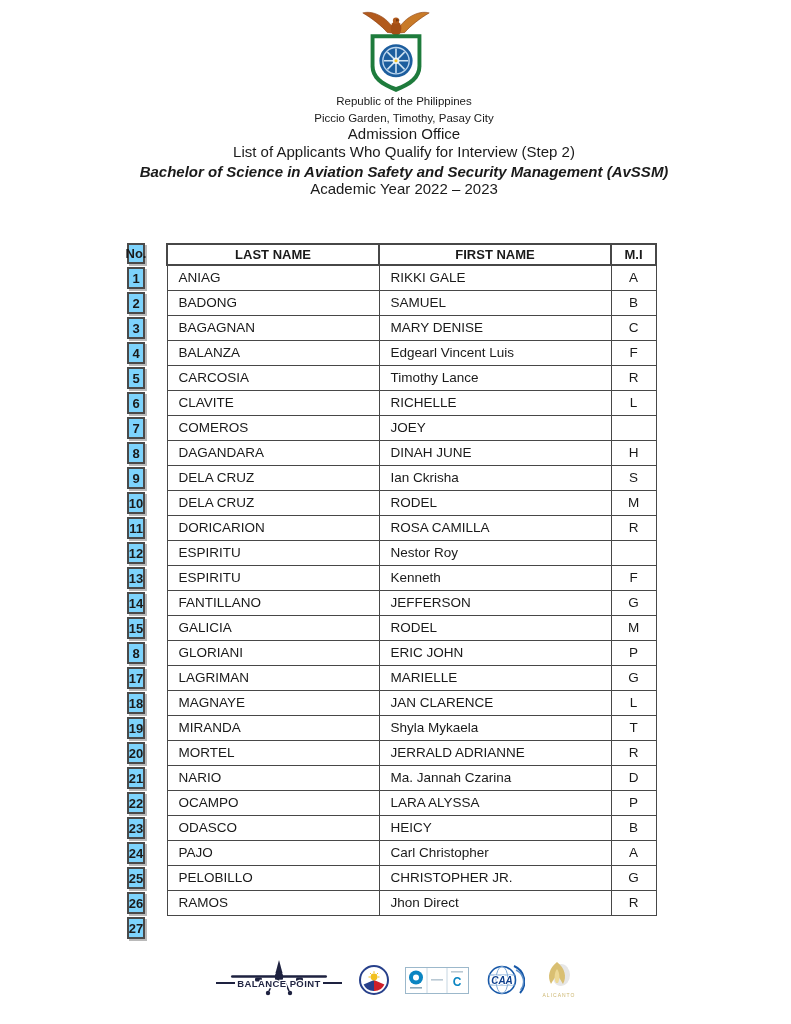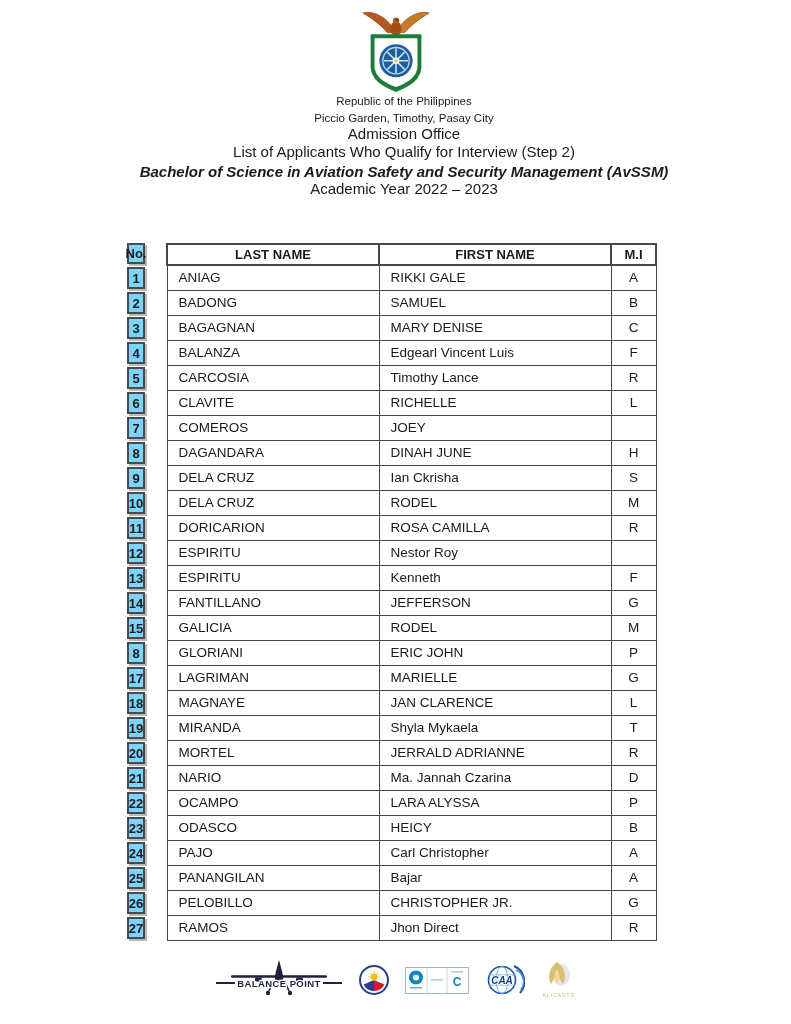--- a/index.html
+++ b/index.html
@@ -244,25 +244,20 @@
             <td>ODASCO</td>
             <td>HEICY</td>
             <td class="td-mi">B</td>
           </tr>
           <tr>
             <td>PAJO</td>
             <td>Carl Christopher</td>
             <td class="td-mi">A</td>
           </tr>
           <tr>
-            <td>PANANGILAN</td>
-            <td>Bajar</td>
-            <td class="td-mi">A</td>
-          </tr>
-          <tr>
             <td>PELOBILLO</td>
             <td>CHRISTOPHER JR.</td>
             <td class="td-mi">G</td>
           </tr>
           <tr>
             <td>RAMOS</td>
             <td>Jhon Direct</td>
             <td class="td-mi">R</td>
           </tr>
         </tbody>

